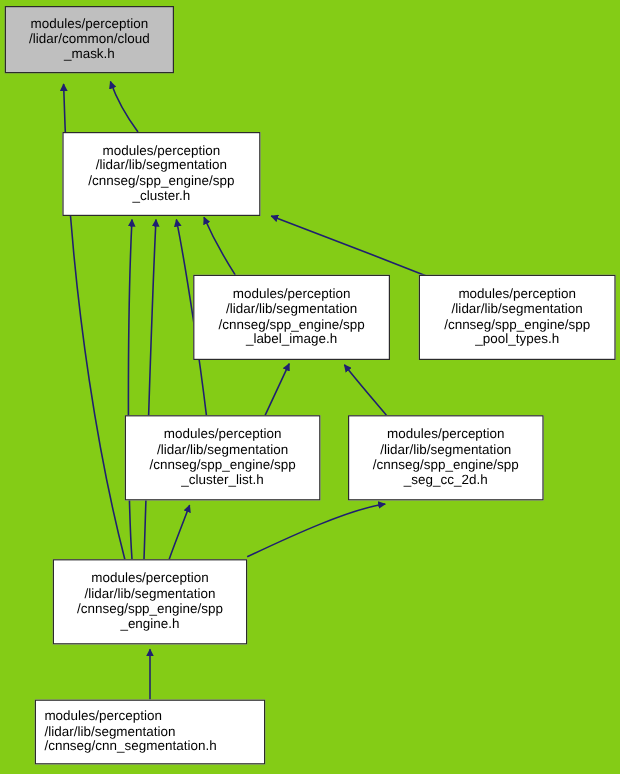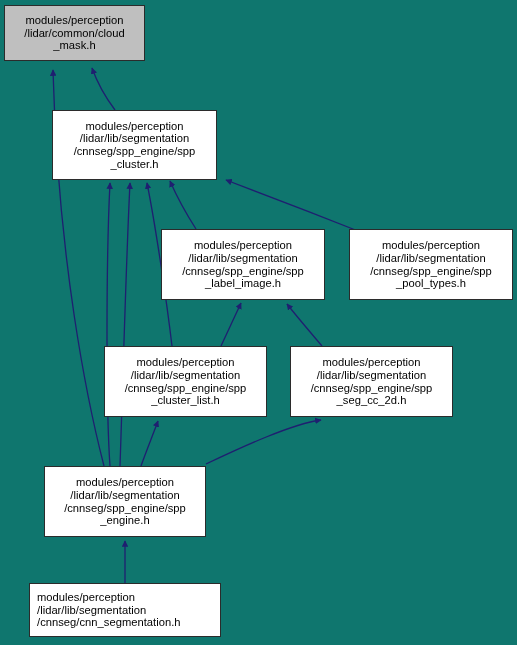--- a/index.html
+++ b/index.html
@@ -5,21 +5,21 @@
 <style>
   html, body {
     margin: 0;
     padding: 0;
     background: #ffffff;
   }
   #graph {
     position: relative;
     width: 517px;
     height: 645px;
-    background: #0f766e;
+    background: #84cc16;
     font-family: "Liberation Sans", "DejaVu Sans", sans-serif;
     overflow: hidden;
   }
   #edges {
     position: absolute;
     left: 0;
     top: 0;
     width: 517px;
     height: 645px;
     pointer-events: none;

